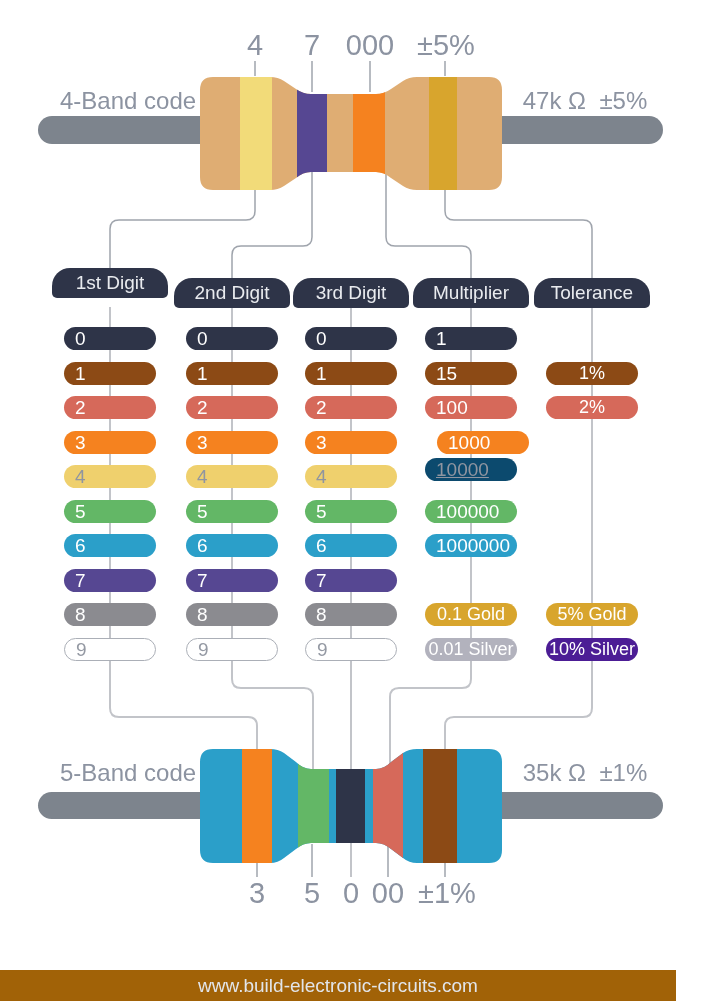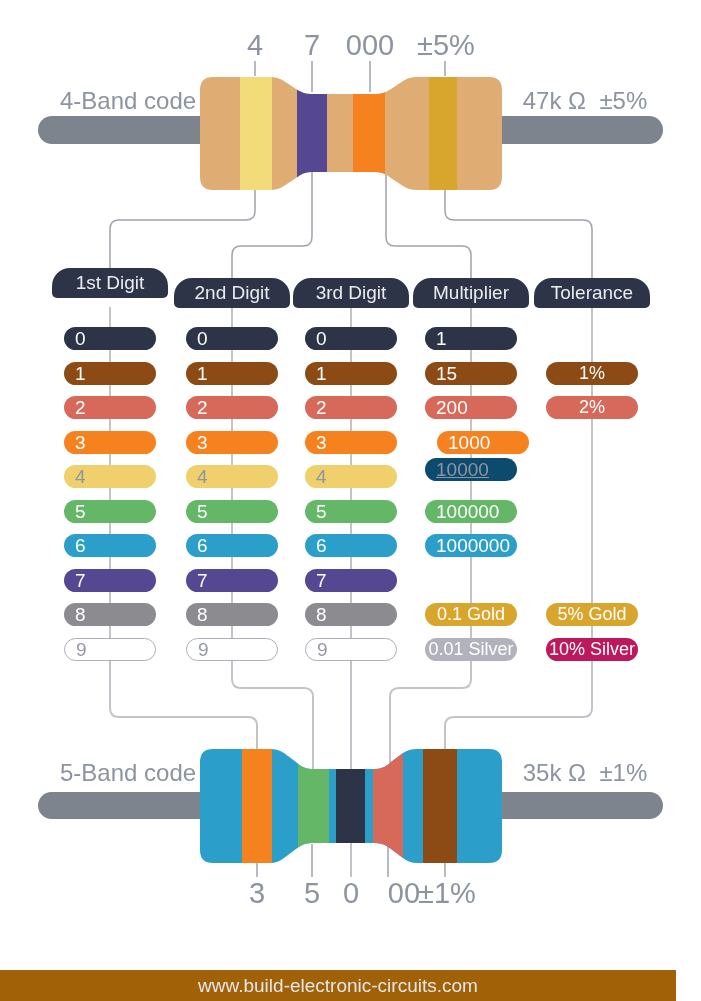--- a/index.html
+++ b/index.html
@@ -97,21 +97,21 @@
   <div id="top-band-labels">
       <div class="band-label" style="left: 255px; top: 32px;">4</div>
       <div class="band-label" style="left: 312px; top: 32px;">7</div>
       <div class="band-label" style="left: 370px; top: 32px;">000</div>
       <div class="band-label" style="left: 446px; top: 32px;">±5%</div>
     </div>
   <div id="bottom-band-labels">
       <div class="band-label" style="left: 257px; top: 880px;">3</div>
       <div class="band-label" style="left: 312px; top: 880px;">5</div>
       <div class="band-label" style="left: 351px; top: 880px;">0</div>
-      <div class="band-label" style="left: 404px; top: 880px;">00</div>
+      <div class="band-label" style="left: 388px; top: 880px;">00</div>
       <div class="band-label" style="left: 447px; top: 880px;">±1%</div>
     </div>
 
   <div id="table">
       <div class="col-header" style="left: 52px; top: 268px;">1st Digit</div>
       <div class="pill" style="left: 64px; top: 327px; background: rgb(46, 52, 72); color: rgb(255, 255, 255);">0</div>
       <div class="pill" style="left: 64px; top: 361.5px; background: rgb(140, 74, 21); color: rgb(255, 255, 255);">1</div>
       <div class="pill" style="left: 64px; top: 396px; background: rgb(214, 105, 90); color: rgb(255, 255, 255);">2</div>
       <div class="pill" style="left: 64px; top: 430.5px; background: rgb(245, 130, 31); color: rgb(255, 255, 255);">3</div>
       <div class="pill" style="left: 64px; top: 465px; background: rgb(239, 208, 109); color: rgb(143, 149, 160);">4</div>
@@ -138,31 +138,31 @@
       <div class="pill" style="left: 305px; top: 430.5px; background: rgb(245, 130, 31); color: rgb(255, 255, 255);">3</div>
       <div class="pill" style="left: 305px; top: 465px; background: rgb(239, 208, 109); color: rgb(143, 149, 160);">4</div>
       <div class="pill" style="left: 305px; top: 499.5px; background: rgb(99, 183, 102); color: rgb(255, 255, 255);">5</div>
       <div class="pill" style="left: 305px; top: 534px; background: rgb(43, 159, 201); color: rgb(255, 255, 255);">6</div>
       <div class="pill" style="left: 305px; top: 568.5px; background: rgb(86, 71, 146); color: rgb(255, 255, 255);">7</div>
       <div class="pill" style="left: 305px; top: 603px; background: rgb(139, 139, 144); color: rgb(255, 255, 255);">8</div>
       <div class="pill bordered" style="left: 305px; top: 637.5px; background: rgb(255, 255, 255); color: rgb(148, 153, 163);">9</div>
       <div class="col-header" style="left: 413px; top: 278px;">Multiplier</div>
       <div class="pill" style="left: 425px; top: 327px; background: rgb(46, 52, 72); color: rgb(255, 255, 255);">1</div>
       <div class="pill" style="left: 425px; top: 361.5px; background: rgb(140, 74, 21); color: rgb(255, 255, 255);">15</div>
-      <div class="pill" style="left: 425px; top: 396px; background: rgb(214, 105, 90); color: rgb(255, 255, 255);">200</div>
+      <div class="pill" style="left: 425px; top: 396px; background: rgb(214, 105, 90); color: rgb(255, 255, 255);">100</div>
       <div class="pill" style="left: 437px; top: 430.5px; background: rgb(245, 130, 31); color: rgb(255, 255, 255);">1000</div>
       <div class="pill" style="left: 425px; top: 458px; background: #0c4a6e; color: rgb(143, 149, 160); text-decoration: underline;">10000</div>
       <div class="pill" style="left: 425px; top: 499.5px; background: rgb(99, 183, 102); color: rgb(255, 255, 255);">100000</div>
       <div class="pill" style="left: 425px; top: 534px; background: rgb(43, 159, 201); color: rgb(255, 255, 255);">1000000</div>
       <div class="pill center" style="left: 425px; top: 603px; background: rgb(216, 165, 45); color: rgb(255, 255, 255);">0.1 Gold</div>
       <div class="pill center" style="left: 425px; top: 637.5px; background: rgb(178, 178, 189); color: rgb(255, 255, 255);">0.01 Silver</div>
       <div class="col-header" style="left: 534px; top: 278px;">Tolerance</div>
       <div class="pill center" style="left: 546px; top: 361.5px; background: rgb(140, 74, 21); color: rgb(255, 255, 255);">1%</div>
       <div class="pill center" style="left: 546px; top: 396px; background: rgb(214, 105, 90); color: rgb(255, 255, 255);">2%</div>
       <div class="pill center" style="left: 546px; top: 603px; background: rgb(216, 165, 45); color: rgb(255, 255, 255);">5% Gold</div>
-      <div class="pill center" style="left: 546px; top: 637.5px; background: #be185d; color: rgb(255, 255, 255);">10% Silver</div>
+      <div class="pill center" style="left: 546px; top: 637.5px; background: #4c1d95; color: rgb(255, 255, 255);">10% Silver</div>
     </div>
 
   <div class="footer-bar">
     <span>www.build-electronic-circuits.com</span>
   </div>
 
 </div>
 
 </body></html>

